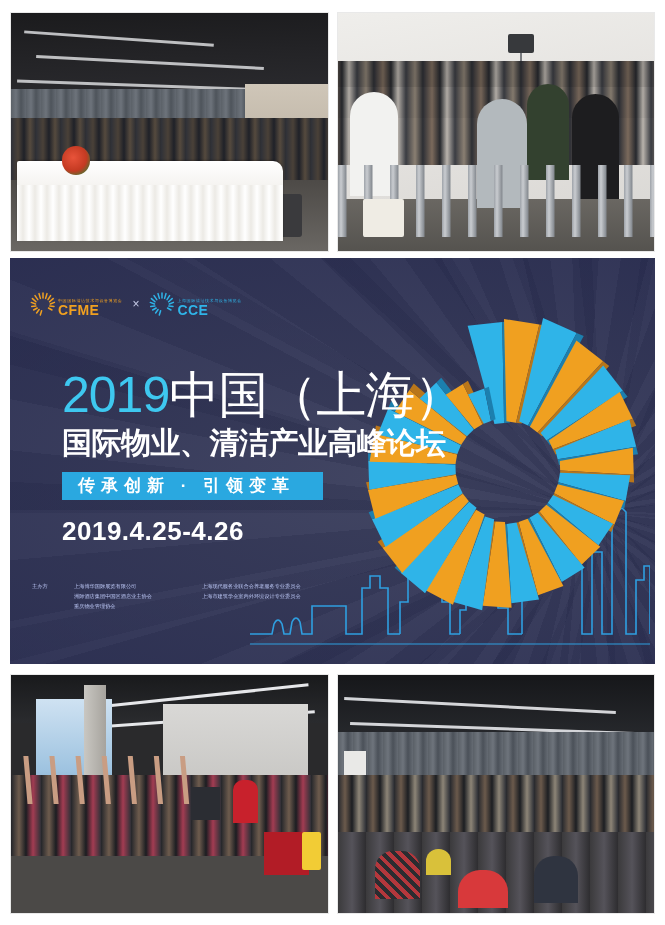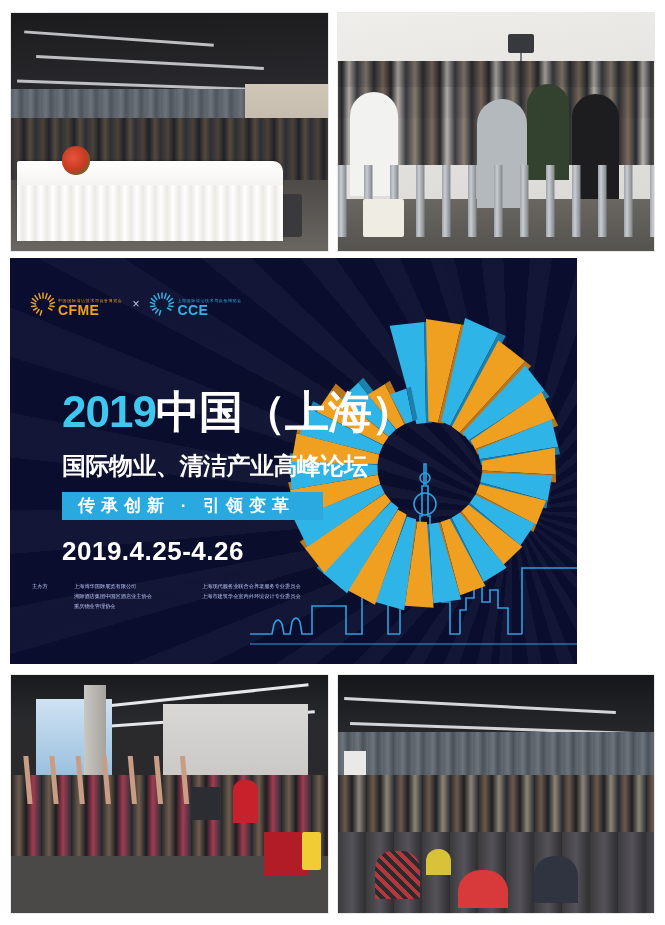--- a/index.html
+++ b/index.html
@@ -86,22 +86,22 @@
     background:repeating-linear-gradient(90deg,#26282d 0px,#6b5a4c 7px,#1c1e22 14px,#8d8577 21px,#2e3036 28px);}
   .p4 .seats{position:absolute;left:0;right:0;bottom:0;height:34%;
     background:repeating-linear-gradient(90deg,#3b3a3c 0px,#55535a 14px,#2e2d30 28px);}
   .p4 .pp-red{position:absolute;left:38%;bottom:2%;width:16%;height:16%;background:#d8393b;border-radius:22px 22px 0 0;}
   .p4 .pp-plaid{position:absolute;left:12%;bottom:6%;width:14%;height:20%;
     background:repeating-linear-gradient(45deg,#b4373c 0 4px,#2b2c30 4px 8px);border-radius:18px 18px 0 0;}
   .p4 .pp-nav{position:absolute;left:62%;bottom:4%;width:14%;height:20%;background:#2f3440;border-radius:20px 20px 0 0;}
   .p4 .pp-yel{position:absolute;left:28%;bottom:16%;width:8%;height:11%;background:#d9c13a;border-radius:12px 12px 0 0;}
 
   
-  .poster{position:absolute;left:10px;top:258px;width:567px;height:406px;
-    background:#000000;overflow:hidden;box-sizing:border-box;}
+  .poster{position:absolute;left:10px;top:258px;width:645px;height:406px;
+    background:#404040;overflow:hidden;box-sizing:border-box;}
   .poster .rays{position:absolute;left:-10%;top:-25%;width:135%;height:150%;
     background:
       repeating-conic-gradient(from 188deg at 73% 58%,
         rgba(255,255,255,.055) 0deg 5deg, rgba(255,255,255,0) 5deg 11deg);}
   .poster .rays2{position:absolute;left:-10%;top:-30%;width:140%;height:160%;
     background:repeating-conic-gradient(from 200deg at 73% 58%,
         rgba(0,0,0,.10) 0deg 3deg, rgba(0,0,0,0) 3deg 14deg);}
   .poster .vig{position:absolute;inset:0;background:radial-gradient(120% 95% at 60% 55%,rgba(40,55,170,.25),rgba(18,24,90,.55));}
 
   
@@ -110,24 +110,24 @@
   .logo .mark{position:relative;width:26px;height:26px;}
   .logo .txt{display:flex;flex-direction:column;line-height:1;}
   .logo .cn{font-size:4px;letter-spacing:.6px;white-space:nowrap;}
   .logo .en{font-size:14px;font-weight:bold;letter-spacing:.4px;line-height:1;}
   .logo-cfme .cn,.logo-cfme .en{color:#f0a020;}
   .logo-cce .cn,.logo-cce .en{color:#2fb4e8;}
   .logo-x{color:#dfe4ff;font-size:12px;opacity:.85;}
 
   
   .headline{position:absolute;left:52px;top:112px;width:400px;}
-  .ln1{font-size:44px;font-weight:bold;line-height:1;white-space:nowrap;letter-spacing:-1px;margin-top:20px;}
+  .ln1{font-size:50px;font-weight:normal;line-height:1;white-space:nowrap;letter-spacing:-1px;}
   .ln1 .yr{color:#3ec8f0;}
   .ln1 .cn{color:#ffffff;}
-  .ln2{margin-top:20px;font-size:24px;font-weight:bold;color:#ffffff;letter-spacing:-.5px;
+  .ln2{margin-top:8px;font-size:30px;font-weight:bold;color:#ffffff;letter-spacing:-.5px;
     line-height:1;white-space:nowrap;}
   .slogan{margin-top:14px;display:inline-block;background:#2aa8e0;color:#ffffff;
     font-size:17px;font-weight:bold;letter-spacing:6px;padding:5px 28px 6px 16px;line-height:1;}
   .date{margin-top:18px;font-size:26px;font-weight:bold;color:#ffffff;letter-spacing:.5px;line-height:1;}
 
   
   .orgs{position:absolute;left:22px;top:323px;display:flex;gap:10px;color:#b9c4f2;font-size:5.2px;line-height:1.95;}
   .orgs .lbl{width:32px;color:#b9c4f2;}
   .orgs .col{display:flex;flex-direction:column;}
   .orgs .col.c1{width:118px;}

